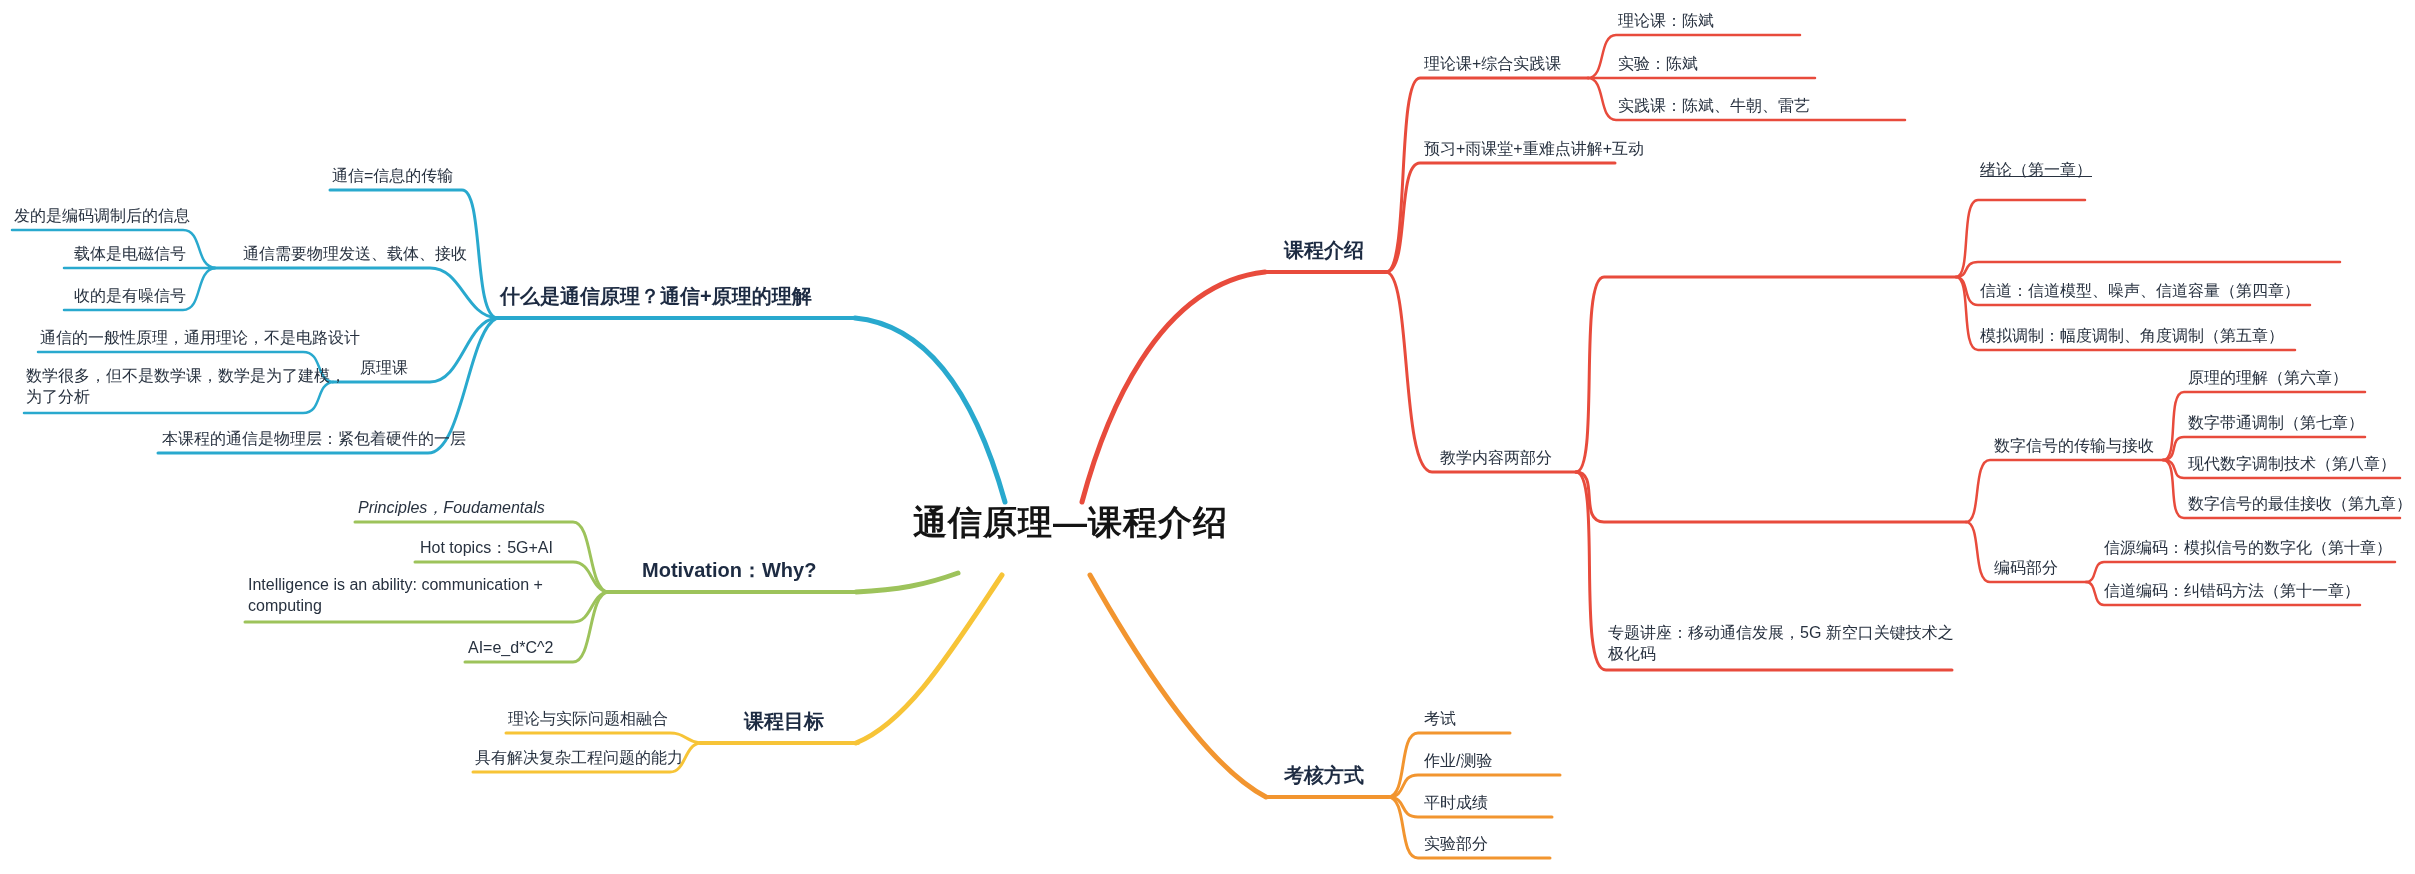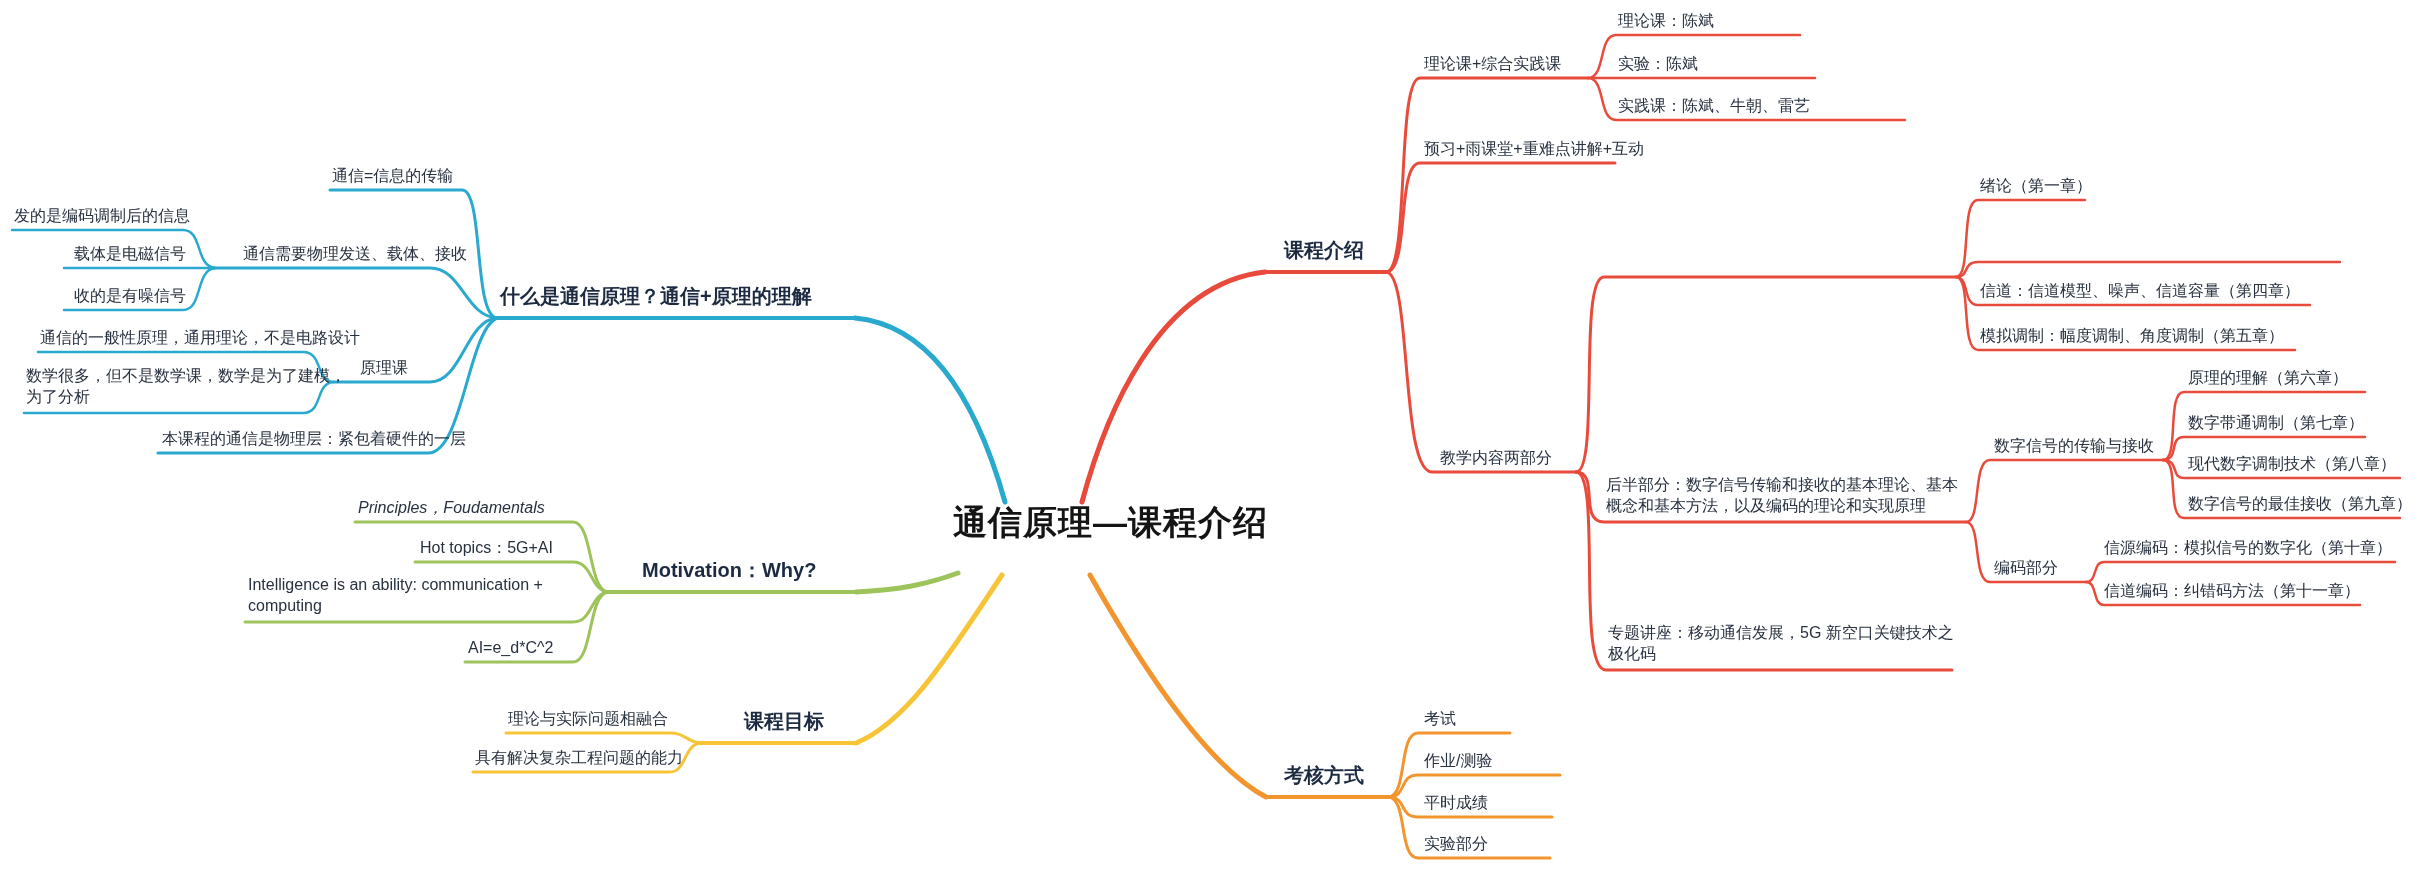--- a/index.html
+++ b/index.html
@@ -78,21 +78,21 @@
     <g fill="none" stroke-linecap="round" stroke="#F2952F">
       <path stroke-width="5" d="M 1090,575 C 1138,660 1205,765 1266,797"></path>
       <path stroke-width="4" d="M 1266,797 L 1388,797"></path>
       <path stroke-width="3" d="M 1388,797 C 1408,797 1398,733 1418,733 H 1510"></path>
       <path stroke-width="3" d="M 1388,797 C 1408,797 1398,775 1418,775 H 1560"></path>
       <path stroke-width="3" d="M 1388,797 C 1408,797 1398,817 1418,817 H 1552"></path>
       <path stroke-width="3" d="M 1388,797 C 1408,797 1398,858 1418,858 H 1550"></path>
     </g>
   </svg>
 
-  <div class="node title" style="left:913px;top:512px;margin-left:40px;">通信原理—课程介绍</div>
+  <div class="node title" style="left:913px;top:512px;">通信原理—课程介绍</div>
 
   <div class="node main" style="left:500px;top:286px;">什么是通信原理？通信+原理的理解</div>
   <div class="node" style="left:332px;top:165px;">通信=信息的传输</div>
   <div class="node" style="left:243px;top:243px;">通信需要物理发送、载体、接收</div>
   <div class="node" style="left:14px;top:205px;">发的是编码调制后的信息</div>
   <div class="node" style="left:74px;top:243px;">载体是电磁信号</div>
   <div class="node" style="left:74px;top:285px;">收的是有噪信号</div>
   <div class="node" style="left:360px;top:357px;">原理课</div>
   <div class="node" style="left:40px;top:327px;">通信的一般性原理，通用理论，不是电路设计</div>
   <div class="node wrap" style="left:26px;top:365px;width:320px;">数学很多，但不是数学课，数学是为了建模，为了分析</div>
@@ -108,24 +108,23 @@
   <div class="node" style="left:508px;top:708px;">理论与实际问题相融合</div>
   <div class="node" style="left:475px;top:747px;">具有解决复杂工程问题的能力</div>
 
   <div class="node main" style="left:1284px;top:240px;">课程介绍</div>
   <div class="node" style="left:1424px;top:53px;">理论课+综合实践课</div>
   <div class="node" style="left:1618px;top:10px;">理论课：陈斌</div>
   <div class="node" style="left:1618px;top:53px;">实验：陈斌</div>
   <div class="node" style="left:1618px;top:95px;">实践课：陈斌、牛朝、雷艺</div>
   <div class="node" style="left:1424px;top:138px;">预习+雨课堂+重难点讲解+互动</div>
   <div class="node" style="left:1440px;top:447px;">教学内容两部分</div>
-  <div class="node" style="left:1980px;top:175px;">绪论（第一章）</div>
+  <div class="node" style="left:1980px;top:159px;text-decoration:underline;">绪论（第一章）</div>
   <div class="node" style="left:1980px;top:280px;">信道：信道模型、噪声、信道容量（第四章）</div>
   <div class="node" style="left:1980px;top:325px;">模拟调制：幅度调制、角度调制（第五章）</div>
-  <div class="node wrap" style="left:1606px;top:474px;width:365px;">后半部分：数字信号传输和接收的基本理论、基本概念和基本方法，以及编码的理论和实现原理</div>
   <div class="node" style="left:1994px;top:435px;">数字信号的传输与接收</div>
   <div class="node" style="left:2188px;top:367px;">原理的理解（第六章）</div>
   <div class="node" style="left:2188px;top:412px;">数字带通调制（第七章）</div>
   <div class="node" style="left:2188px;top:453px;">现代数字调制技术（第八章）</div>
   <div class="node" style="left:2188px;top:493px;">数字信号的最佳接收（第九章）</div>
   <div class="node" style="left:1994px;top:557px;">编码部分</div>
   <div class="node" style="left:2104px;top:537px;">信源编码：模拟信号的数字化（第十章）</div>
   <div class="node" style="left:2104px;top:580px;">信道编码：纠错码方法（第十一章）</div>
   <div class="node wrap" style="left:1608px;top:622px;width:350px;">专题讲座：移动通信发展，5G 新空口关键技术之极化码</div>
 

